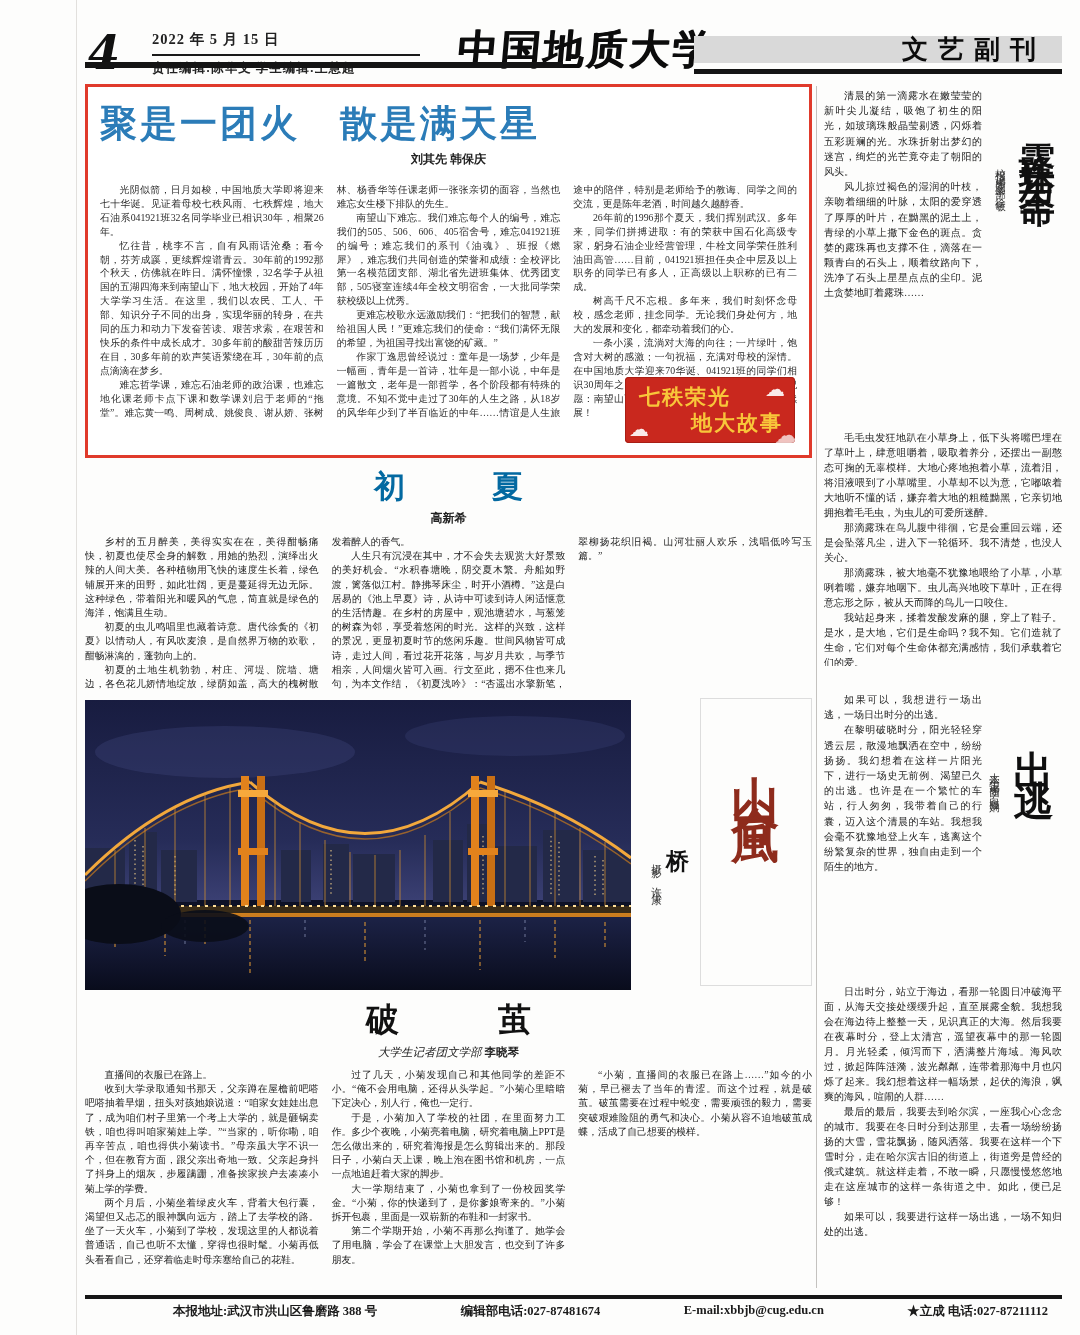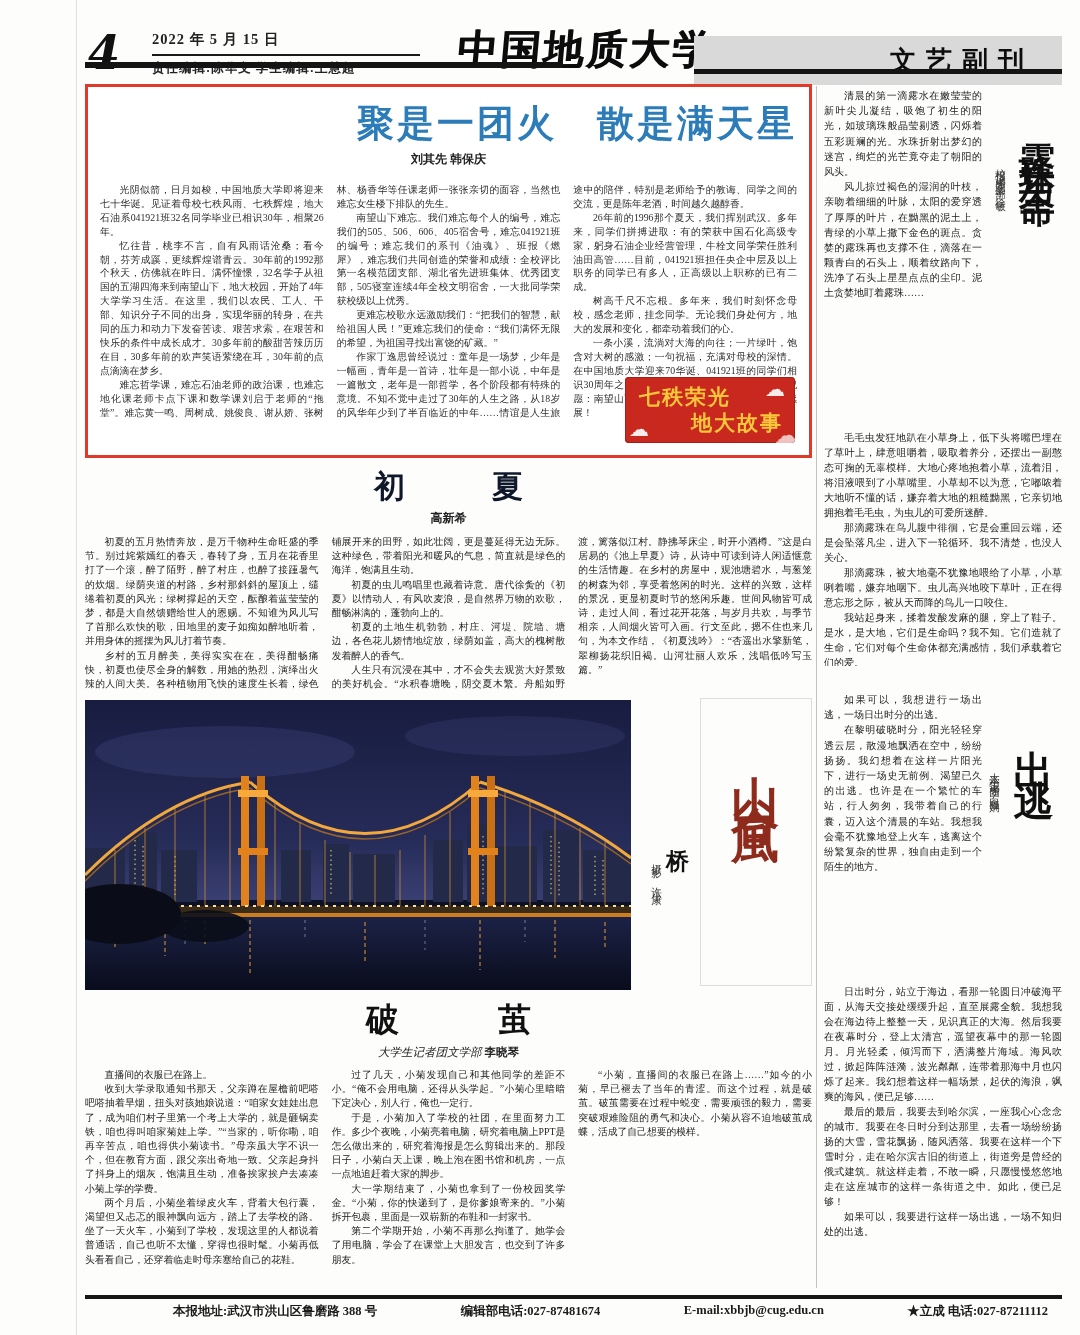--- a/index.html
+++ b/index.html
@@ -9,31 +9,31 @@
 
   
   .pageno{position:absolute;left:88px;top:26px;font:italic 900 46px "DejaVu Serif",serif;color:#111;}
   .dateblock{position:absolute;left:152px;top:30px;width:268px;}
   .date{font-weight:bold;font-size:14.5px;border-bottom:2.5px solid #1a1a1a;padding-bottom:5px;letter-spacing:1px;}
   .editors{font-weight:bold;font-size:12.5px;padding-top:4px;letter-spacing:1px;}
   .masthead{position:absolute;left:430px;top:22px;width:330px;text-align:center;white-space:nowrap;
             font-family:"DejaVu Serif",serif;font-weight:900;font-size:40px;transform:skewX(-5deg);
             letter-spacing:3px;color:#0c0c0c;text-shadow:1px 0 #0c0c0c;}
   .masthead small{font-size:17px;font-weight:900;vertical-align:8px;letter-spacing:0;}
-  .section-band{position:absolute;left:694px;top:36px;width:368px;height:49px;background:#d9d9d9;
-                display:flex;align-items:center;justify-content:flex-end;padding-right:28px;box-sizing:border-box;}
+  .section-band{position:absolute;left:694px;top:36px;width:368px;height:27px;background:#d9d9d9;
+                display:flex;align-items:center;justify-content:flex-end;padding-right:16px;box-sizing:border-box;}
   .section-band span{font-family:"Liberation Sans","DejaVu Sans",sans-serif;font-weight:900;
                      font-size:26px;letter-spacing:10px;color:#0c0c0c;}
   .rule-left{position:absolute;left:85px;top:62px;width:478px;height:6px;background:#141414;}
   .rule-right{position:absolute;left:694px;top:69px;width:368px;height:5px;background:#141414;}
 
   
   .lead-box{position:absolute;left:85px;top:84px;width:727px;height:374px;border:3px solid #e03a2b;
             box-sizing:border-box;background:#fff;padding:4px 12px;}
-  .lead-title{margin:8px 0 2px;text-align:right;color:#2b7cb8;font-size:37px;font-weight:900;
+  .lead-title{margin:8px 0 2px;text-align:left;color:#2b7cb8;font-size:37px;font-weight:900;
               letter-spacing:3px;font-family:"Liberation Sans","DejaVu Sans",sans-serif;}
   .lead-byline{text-align:center;font-size:12px;font-weight:bold;margin-bottom:15px;}
   .lead-body{column-count:3;column-gap:13px;column-fill:auto;height:262px;overflow:hidden;
              font-size:9.8px;line-height:1.42;text-align:justify;color:#2c2c2c;}
   .lead-body p{margin:0;text-indent:2em;}
   .badge{position:absolute;right:14px;bottom:12px;width:170px;height:66px;background:#c9281e;
          border-radius:4px;overflow:hidden;box-shadow:0 0 0 1px #a81e15 inset;}
   .badge .l1{position:absolute;left:14px;top:6px;color:#f8c63a;font-weight:900;font-size:21px;letter-spacing:2px;}
   .badge .l2{position:absolute;right:12px;bottom:6px;color:#f8c63a;font-weight:900;font-size:21px;letter-spacing:2px;}
   .badge .cloud{position:absolute;color:rgba(255,255,255,.9);font-size:20px;line-height:1;}
@@ -50,21 +50,21 @@
   .dew-body1{width:158px;overflow:hidden;font-size:10px;line-height:1.52;text-align:justify;}
   .dew p,.flow p{margin:0;text-indent:2em;}
   .vblock{flex:1;writing-mode:vertical-rl;padding-top:26px;box-sizing:border-box;}
   .dew-vtitle{font-size:36px;font-weight:900;font-family:"DejaVu Serif",serif;letter-spacing:12px;color:#101010;}
   .v-byline{font-size:10.5px;margin-top:46px;letter-spacing:3px;color:#333;padding-right:6px;}
   .dew-bottom{height:236px;overflow:hidden;font-size:10px;line-height:1.5;text-align:justify;margin-top:4px;}
 
   
   .chuxia{position:absolute;left:85px;top:462px;width:727px;height:232px;}
   .cx-title{text-align:center;font-size:31px;font-weight:900;letter-spacing:0.9em;margin:4px 0 0;
-            font-family:"DejaVu Serif",serif;color:#0f172a;text-indent:0.9em;}
+            font-family:"DejaVu Serif",serif;color:#0369a1;text-indent:0.9em;}
   .cx-author{text-align:center;font-size:12px;font-weight:bold;margin:2px 0 8px;}
   .cx-body{column-count:3;column-gap:13px;column-fill:auto;height:158px;overflow:hidden;
            font-size:9.8px;line-height:1.45;text-align:justify;}
   .cx-body p{margin:0;text-indent:2em;}
 
   
   .photo{position:absolute;left:85px;top:700px;width:546px;height:290px;background:#0d1126;overflow:hidden;}
   .photo svg{display:block;}
   .photo-caption{position:absolute;left:636px;top:700px;width:58px;height:290px;writing-mode:vertical-rl;
                  padding-top:130px;box-sizing:border-box;}
@@ -158,21 +158,20 @@
         <p>那滴露珠在鸟儿腹中徘徊，它是会重回云端，还是会坠落凡尘，进入下一轮循环。我不清楚，也没人关心。</p>
         <p>那滴露珠，被大地毫不犹豫地喂给了小草，小草咧着嘴，嫌弃地咽下。虫儿高兴地咬下草叶，正在得意忘形之际，被从天而降的鸟儿一口咬住。</p>
         <p>我站起身来，揉着发酸发麻的腿，穿上了鞋子。是水，是大地，它们是生命吗？我不知。它们造就了生命，它们对每个生命体都充满感情，我们承载着它们的爱。</p>
       </div>
   </div>
 
   <div class="chuxia">
     <h2 class="cx-title">初　夏</h2>
     <div class="cx-author">高新希</div>
     <div class="cx-body">
-        <p>初夏的五月热情奔放，是万千物种生命旺盛的季节。别过姹紫嫣红的春天，春转了身，五月在花香里打了一个滚，醉了陌野，醉了村庄，也醉了接踵暑气的炊烟。绿荫夹道的村路，乡村那斜斜的屋顶上，缱绻着初夏的风光；绿树撑起的天空，酝酿着蓝莹莹的梦，都是大自然馈赠给世人的恩赐。不知谁为风儿写了首那么欢快的歌，田地里的麦子如痴如醉地听着，并用身体的摇摆为风儿打着节奏。</p>
         <p>乡村的五月醉美，美得实实在在，美得酣畅痛快，初夏也使尽全身的解数，用她的热烈，演绎出火辣的人间大美。各种植物用飞快的速度生长着，绿色铺展开来的田野，如此壮阔，更是蔓延得无边无际。这种绿色，带着阳光和暖风的气息，简直就是绿色的海洋，饱满且生动。</p>
         <p>初夏的虫儿鸣唱里也藏着诗意。唐代徐夤的《初夏》以情动人，有风吹麦浪，是自然界万物的欢歌，酣畅淋漓的，蓬勃向上的。</p>
         <p>初夏的土地生机勃勃，村庄、河堤、院墙、塘边，各色花儿娇情地绽放，绿荫如盖，高大的槐树散发着醉人的香气。</p>
         <p>人生只有沉浸在其中，才不会失去观赏大好景致的美好机会。“水积春塘晚，阴交夏木繁。舟船如野渡，篱落似江村。静拂琴床尘，时开小酒樽。”这是白居易的《池上早夏》诗，从诗中可读到诗人闲适惬意的生活情趣。在乡村的房屋中，观池塘碧水，与葱笼的树森为邻，享受着悠闲的时光。这样的兴致，这样的景况，更显初夏时节的悠闲乐趣。世间风物皆可成诗，走过人间，看过花开花落，与岁月共欢，与季节相亲，人间烟火皆可入画。行文至此，摁不住也来几句，为本文作结，《初夏浅吟》：“杏遥出水擎新笔，翠柳扬花织旧褐。山河壮丽人欢乐，浅唱低吟写玉篇。”</p>
       </div>
   </div>
 
   <div class="photo">
     <svg width="546" height="290" viewBox="0 0 546 290">
       <defs>
@@ -243,35 +242,35 @@
       <div class="ct-body1 flow">
           <p>如果可以，我想进行一场出逃，一场日出时分的出逃。</p>
           <p>在黎明破晓时分，阳光轻轻穿透云层，散漫地飘洒在空中，纷纷扬扬。我幻想着在这样一片阳光下，进行一场史无前例、渴望已久的出逃。也许是在一个繁忙的车站，行人匆匆，我带着自己的行囊，迈入这个清晨的车站。我想我会毫不犹豫地登上火车，逃离这个纷繁复杂的世界，独自由走到一个陌生的地方。</p>
         </div>
       <div class="vblock">
         <div class="ct-vtitle">出逃</div>
         <div class="v-byline">大学生记者团 白鑫娴</div>
       </div>
     </div>
     <div class="ct-bottom flow">
-        <p>日出时分，站立于海边，看那一轮圆日冲破海平面，从海天交接处缓缓升起，直至展露全貌。我想我会在海边待上整整一天，见识真正的大海。然后我要在夜幕时分，登上太清宫，遥望夜幕中的那一轮圆月。月光轻柔，倾泻而下，洒满整片海域。海风吹过，掀起阵阵涟漪，波光粼粼，连带着那海中月也闪烁了起来。我幻想着这样一幅场景，起伏的海浪，飒爽的海风，便已足够……</p>
+        <p>日出时分，站立于海边，看那一轮圆日冲破海平面，从海天交接处缓缓升起，直至展露全貌。我想我会在海边待上整整一天，见识真正的大海。然后我要在夜幕时分，登上太清宫，遥望夜幕中的那一轮圆月。月光轻柔，倾泻而下，洒满整片海域。海风吹过，掀起阵阵涟漪，波光粼粼，连带着那海中月也闪烁了起来。我幻想着这样一幅场景，起伏的海浪，飒爽的海风，喧闹的人群……</p>
         <p>最后的最后，我要去到哈尔滨，一座我心心念念的城市。我要在冬日时分到达那里，去看一场纷纷扬扬的大雪，雪花飘扬，随风洒落。我要在这样一个下雪时分，走在哈尔滨古旧的街道上，街道旁是曾经的俄式建筑。就这样走着，不敢一瞬，只愿慢慢悠悠地走在这座城市的这样一条街道之中。如此，便已足够！</p>
         <p>如果可以，我要进行这样一场出逃，一场不知归处的出逃。</p>
       </div>
   </div>
 
   <div class="pojian">
     <h2 class="pj-title">破　茧</h2>
     <div class="pj-byline">
       <span>大学生记者团文学部</span>
       <b>李晓琴</b>
     </div>
     <div class="pj-body">
         <p>直播间的衣服已在路上。</p>
-        <p>收到大学录取通知书那天，父亲蹲在屋檐前吧嗒吧嗒抽着旱烟，扭头对孩她娘说道：“咱家女娃娃出息了，成为咱们村子里第一个考上大学的，就是砸锅卖铁，咱也得叫咱家菊娃上学。”“当家的，听你嘞，咱再辛苦点，咱也得供小菊读书。”母亲虽大字不识一个，但在教育方面，跟父亲出奇地一致。父亲起身抖了抖身上的烟灰，饱满且生动，准备挨家挨户去凑凑小菊上学的学费。</p>
+        <p>收到大学录取通知书那天，父亲蹲在屋檐前吧嗒吧嗒抽着旱烟，扭头对孩她娘说道：“咱家女娃娃出息了，成为咱们村子里第一个考上大学的，就是砸锅卖铁，咱也得叫咱家菊娃上学。”“当家的，听你嘞，咱再辛苦点，咱也得供小菊读书。”母亲虽大字不识一个，但在教育方面，跟父亲出奇地一致。父亲起身抖了抖身上的烟灰，步履蹒跚，准备挨家挨户去凑凑小菊上学的学费。</p>
         <p>两个月后，小菊坐着绿皮火车，背着大包行囊，渴望但又忐忑的眼神飘向远方，踏上了去学校的路。坐了一天火车，小菊到了学校，发现这里的人都说着普通话，自己也听不太懂，穿得也很时髦。小菊再低头看看自己，还穿着临走时母亲塞给自己的花鞋。</p>
         <p>过了几天，小菊发现自己和其他同学的差距不小。“俺不会用电脑，还得从头学起。”小菊心里暗暗下定决心，别人行，俺也一定行。</p>
         <p>于是，小菊加入了学校的社团，在里面努力工作。多少个夜晚，小菊亮着电脑，研究着电脑上PPT是怎么做出来的，研究着海报是怎么剪辑出来的。那段日子，小菊白天上课，晚上泡在图书馆和机房，一点一点地追赶着大家的脚步。</p>
         <p>大一学期结束了，小菊也拿到了一份校园奖学金。“小菊，你的快递到了，是你爹娘寄来的。”小菊拆开包裹，里面是一双崭新的布鞋和一封家书。</p>
         <p>第二个学期开始，小菊不再那么拘谨了。她学会了用电脑，学会了在课堂上大胆发言，也交到了许多朋友。</p>
         <p>“小菊，直播间的衣服已在路上……”如今的小菊，早已褪去了当年的青涩。而这个过程，就是破茧。破茧需要在过程中蜕变，需要顽强的毅力，需要突破艰难险阻的勇气和决心。小菊从容不迫地破茧成蝶，活成了自己想要的模样。</p>
       </div>
   </div>
 
   <div class="footer-rule"></div>

